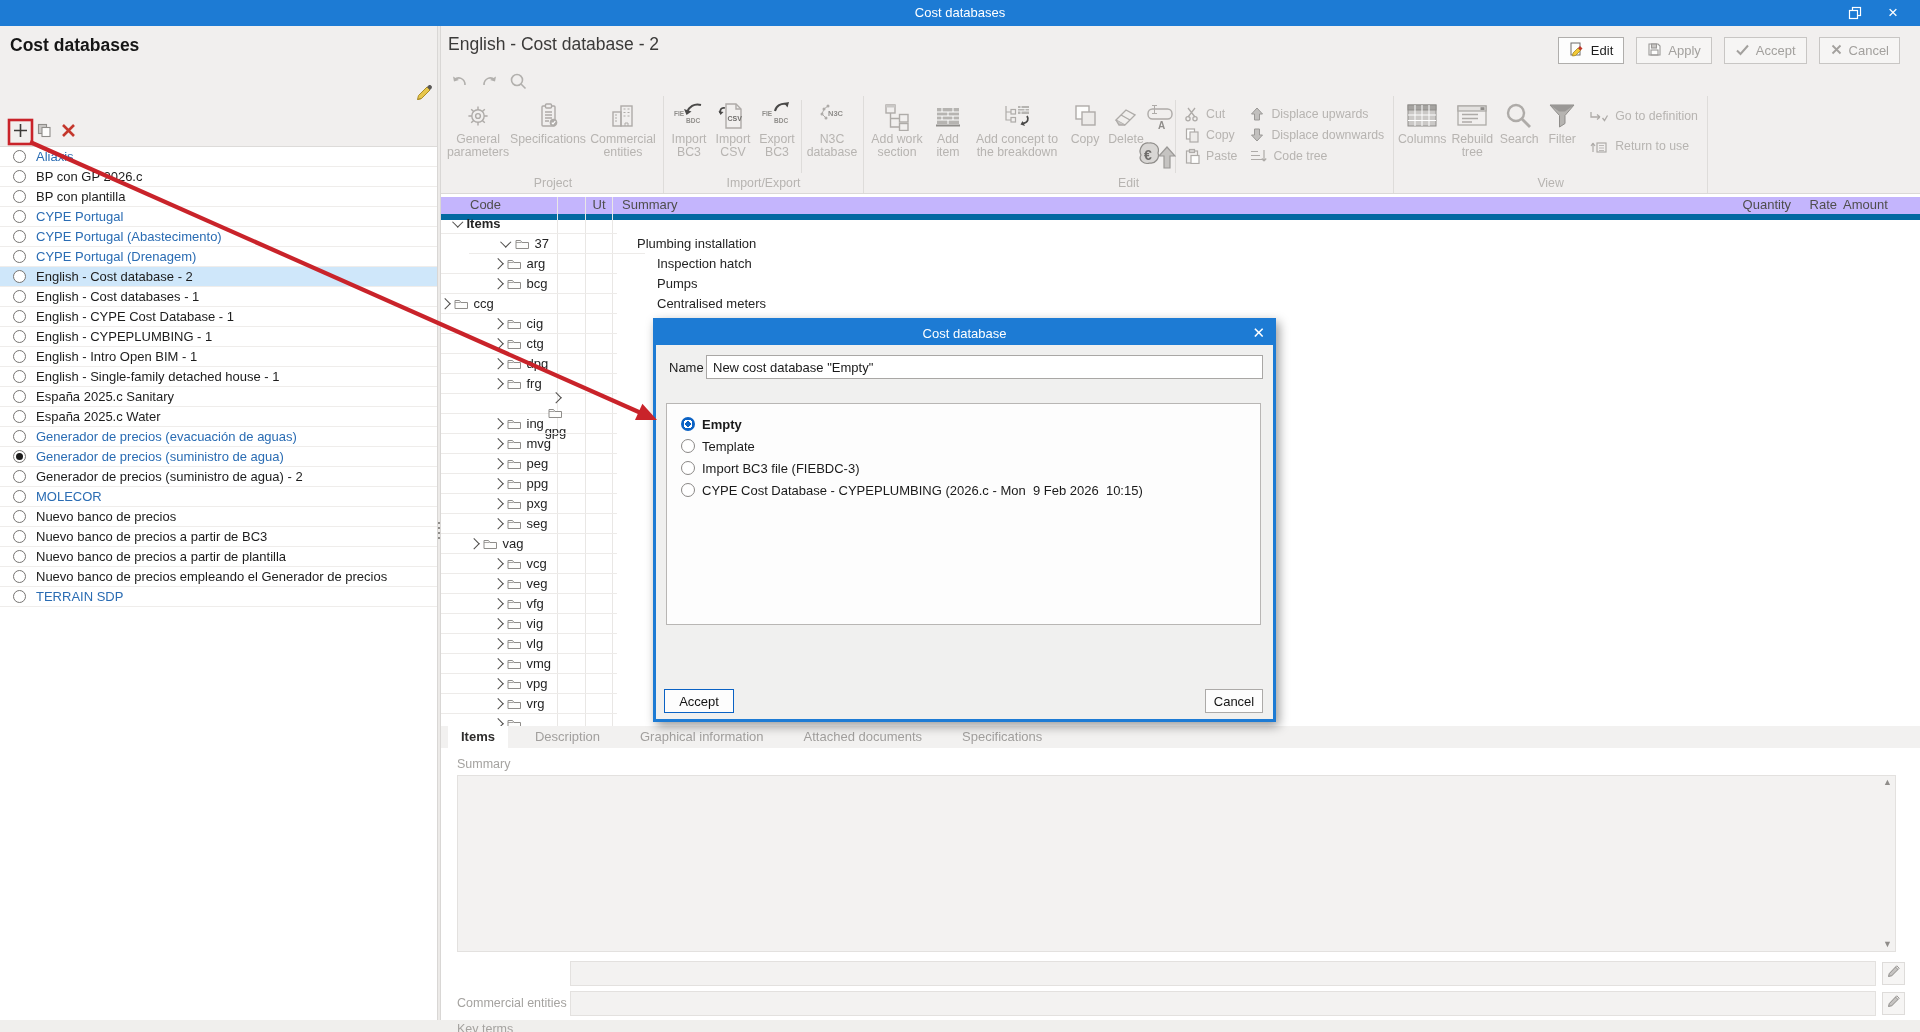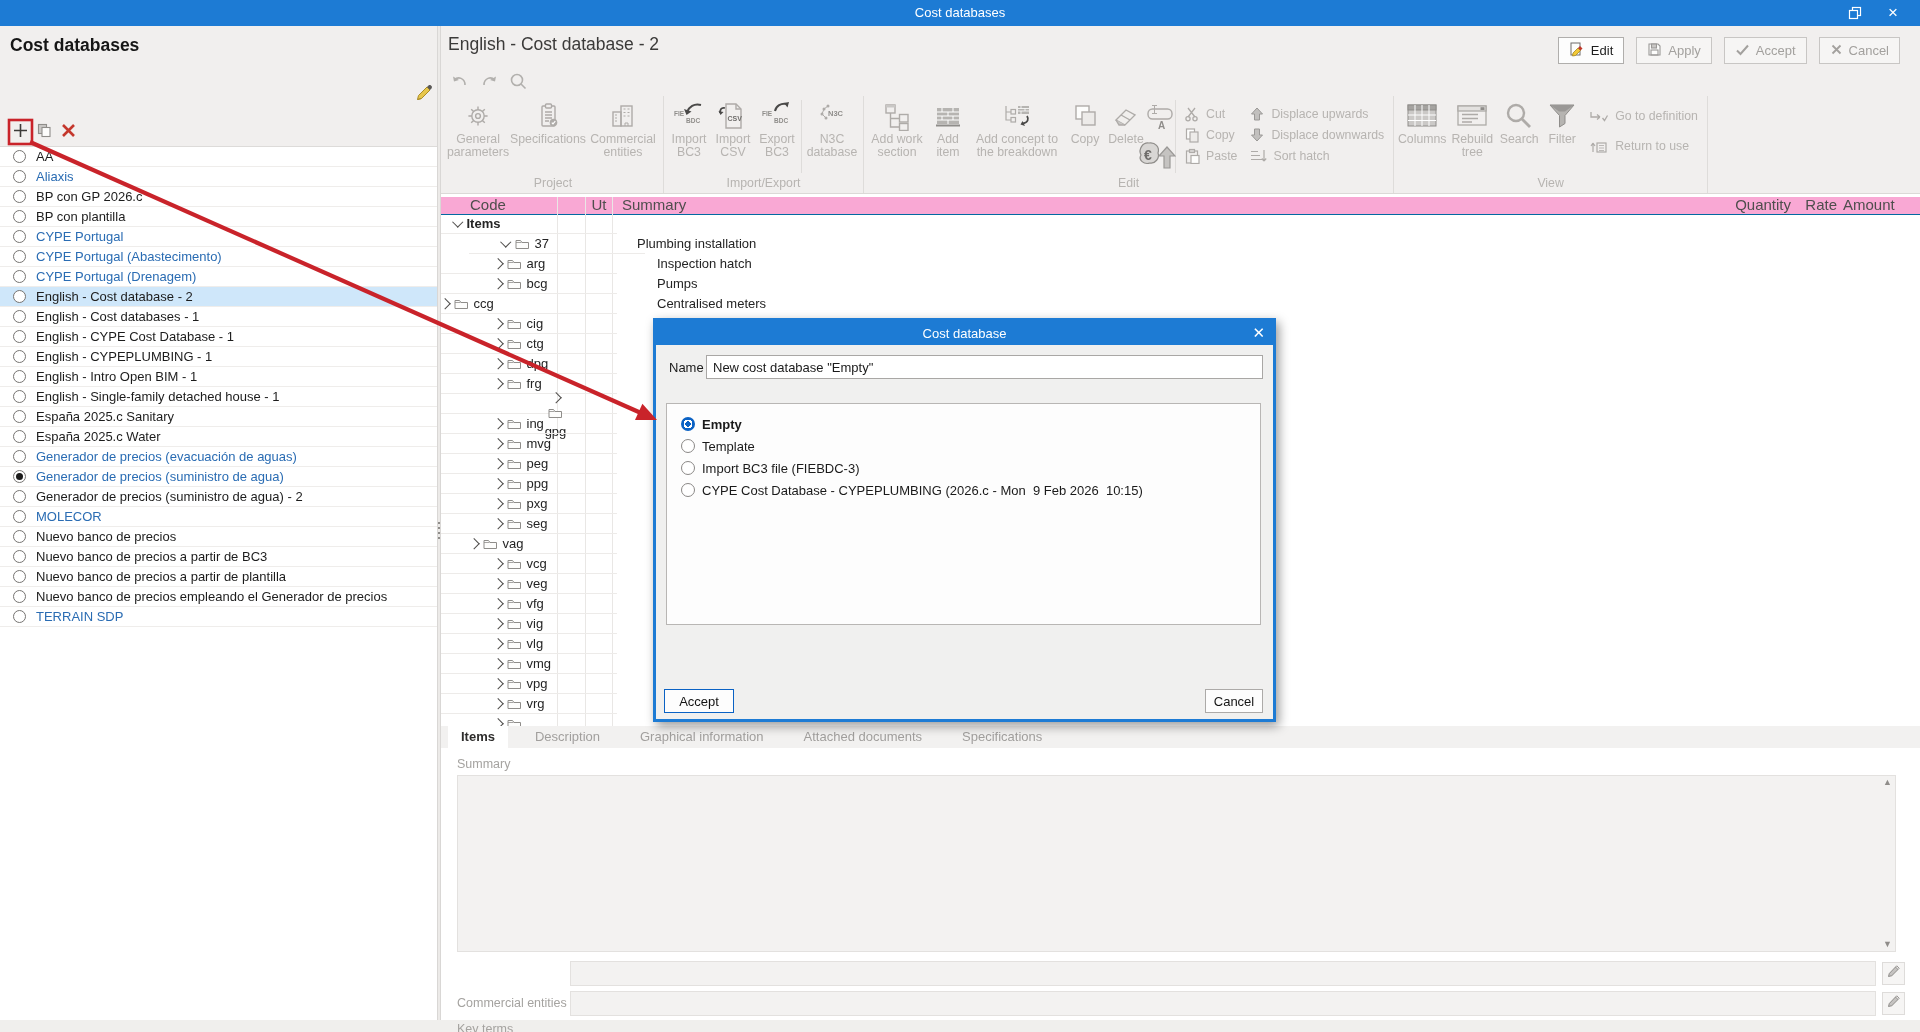--- a/index.html
+++ b/index.html
@@ -40,21 +40,21 @@
   .rrow{display:flex;flex:1;}
   .rlabel{height:16px;text-align:center;font-size:12.3px;color:#b7b4b1;line-height:13px;}
   .rbig{display:flex;flex-direction:column;align-items:center;padding-top:5px;gap:2px;cursor:pointer;}
   .rbig .cap{font-size:12.3px;line-height:12.5px;color:#b7b4b1;text-align:center;}
   .rstack{display:flex;flex-direction:column;padding:10px 6px 0;gap:5px;}
   .rstack.wide{gap:15px;padding-top:13px;}
   .srow{display:flex;align-items:center;gap:6px;font-size:12.3px;color:#b7b4b1;white-space:nowrap;cursor:pointer;}
   .rdiv{width:1px;background:#dedcda;margin:4px 2px;}
   .rfloat{position:absolute;left:270px;top:40px;z-index:3;}
   
-  .ghead{position:absolute;left:0;top:171px;right:0;height:17px;border-bottom:1px solid #0369a1;font-size:15px;color:#4f4e4d;background:#f9a8d4;}
+  .ghead{position:absolute;left:0;top:171px;right:0;height:17px;border-bottom:6px solid #0369a1;font-size:13px;color:#4f4e4d;background:#c4b5fd;}
   .ghead span{position:absolute;top:0;line-height:16px;cursor:pointer;}
   .gh-code{left:29px;} .gh-ut{left:145px;width:26px;text-align:center;} .gh-summary{left:181px;}
   .gh-q{left:1270px;width:80px;text-align:right;} .gh-r{left:1356px;width:40px;text-align:right;} .gh-a{left:1402px;width:44px;text-align:right;}
   .vline{position:absolute;width:1px;top:171px;height:529px;background:#e9e7e5;}
   .tree{position:absolute;left:0;top:188px;right:0;height:512px;overflow:hidden;}
   .trow{position:relative;height:20px;cursor:pointer;}
   .tcode{position:absolute;left:0;top:0;width:176px;height:20px;display:flex;align-items:center;gap:5px;border-bottom:1px solid #edebe9;font-size:13px;color:#242424;box-sizing:border-box;}
   .codetext.b{font-weight:700;}
   .tsum{position:absolute;top:0;height:20px;line-height:20px;font-size:13px;color:#242424;white-space:nowrap;}
   .chev{flex:none;width:6.5px;height:6.5px;border-right:1.5px solid #4e4c4a;border-bottom:1.5px solid #4e4c4a;}
@@ -122,24 +122,20 @@
         </span>
       <span class="tool">
           <svg width="17" height="17" stroke="#c4372c" fill="none" stroke-width="2.6">
             <path d="M3,3l11,11 M14,3L3,14"></path>
           </svg>
         </span>
     </div>
     <div class="lp-list" id="dbList">
         <div class="lp-row">
           <span class="radio"></span>
-          <span class="lp-label">AA</span>
-        </div>
-        <div class="lp-row">
-          <span class="radio"></span>
           <span class="lp-label blue">Aliaxis</span>
         </div>
         <div class="lp-row">
           <span class="radio"></span>
           <span class="lp-label">BP con GP 2026.c</span>
         </div>
         <div class="lp-row">
           <span class="radio"></span>
           <span class="lp-label">BP con plantilla</span>
         </div>
@@ -494,21 +490,21 @@
                   </span>
                   <span>Displace downwards</span>
                 </div>
                 <div class="srow">
                   <span style="display: inline-flex;">
                     <svg width="18" height="16" stroke="#aeaba8" fill="none" stroke-width="1.2">
                       <path d="M2,3.5h7 M2,7.5h9 M2,11.5h11"></path>
                       <path d="M15,2v11 M15,13l-2.2,-2.5 M15,13l2.2,-2.5"></path>
                     </svg>
                   </span>
-                  <span>Sort hatch</span>
+                  <span>Code tree</span>
                 </div>
               </div>
             </div>
             <div class="rlabel">Edit</div>
           </div>
           <div class="rgroup">
             <div class="rrow">
               <div class="rbig" style="width: 50px;">
                 <span style="display: inline-flex;">
                   <svg width="32" height="30" stroke="#8f8d8a" fill="none" stroke-width="1">

